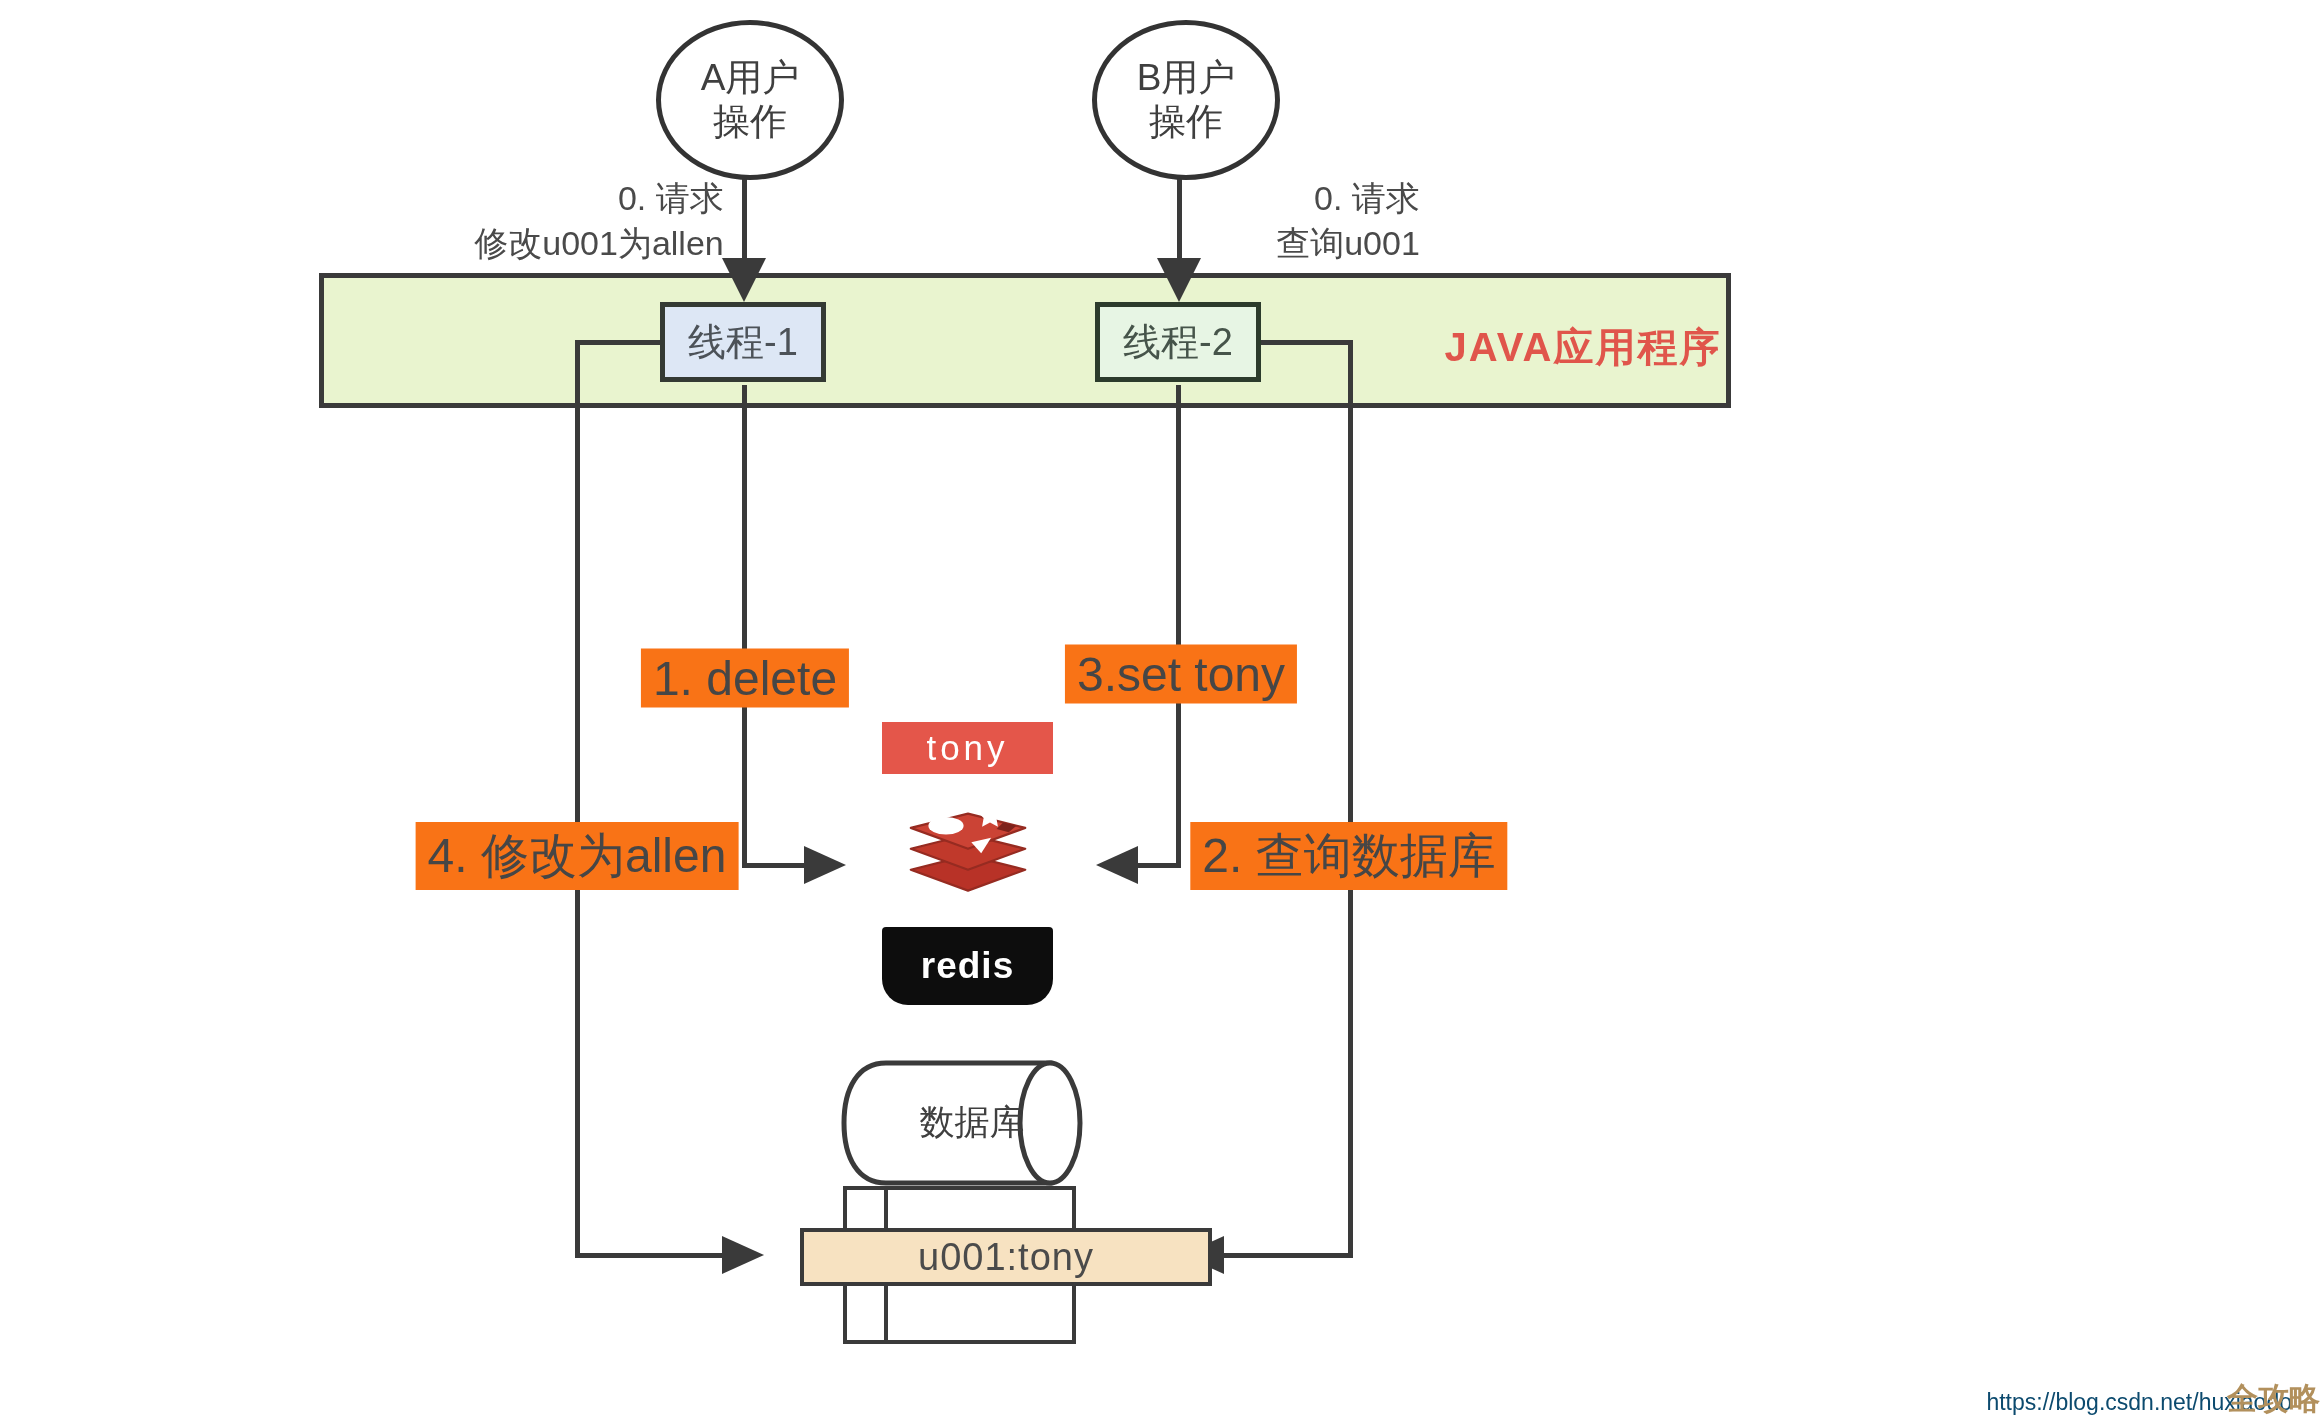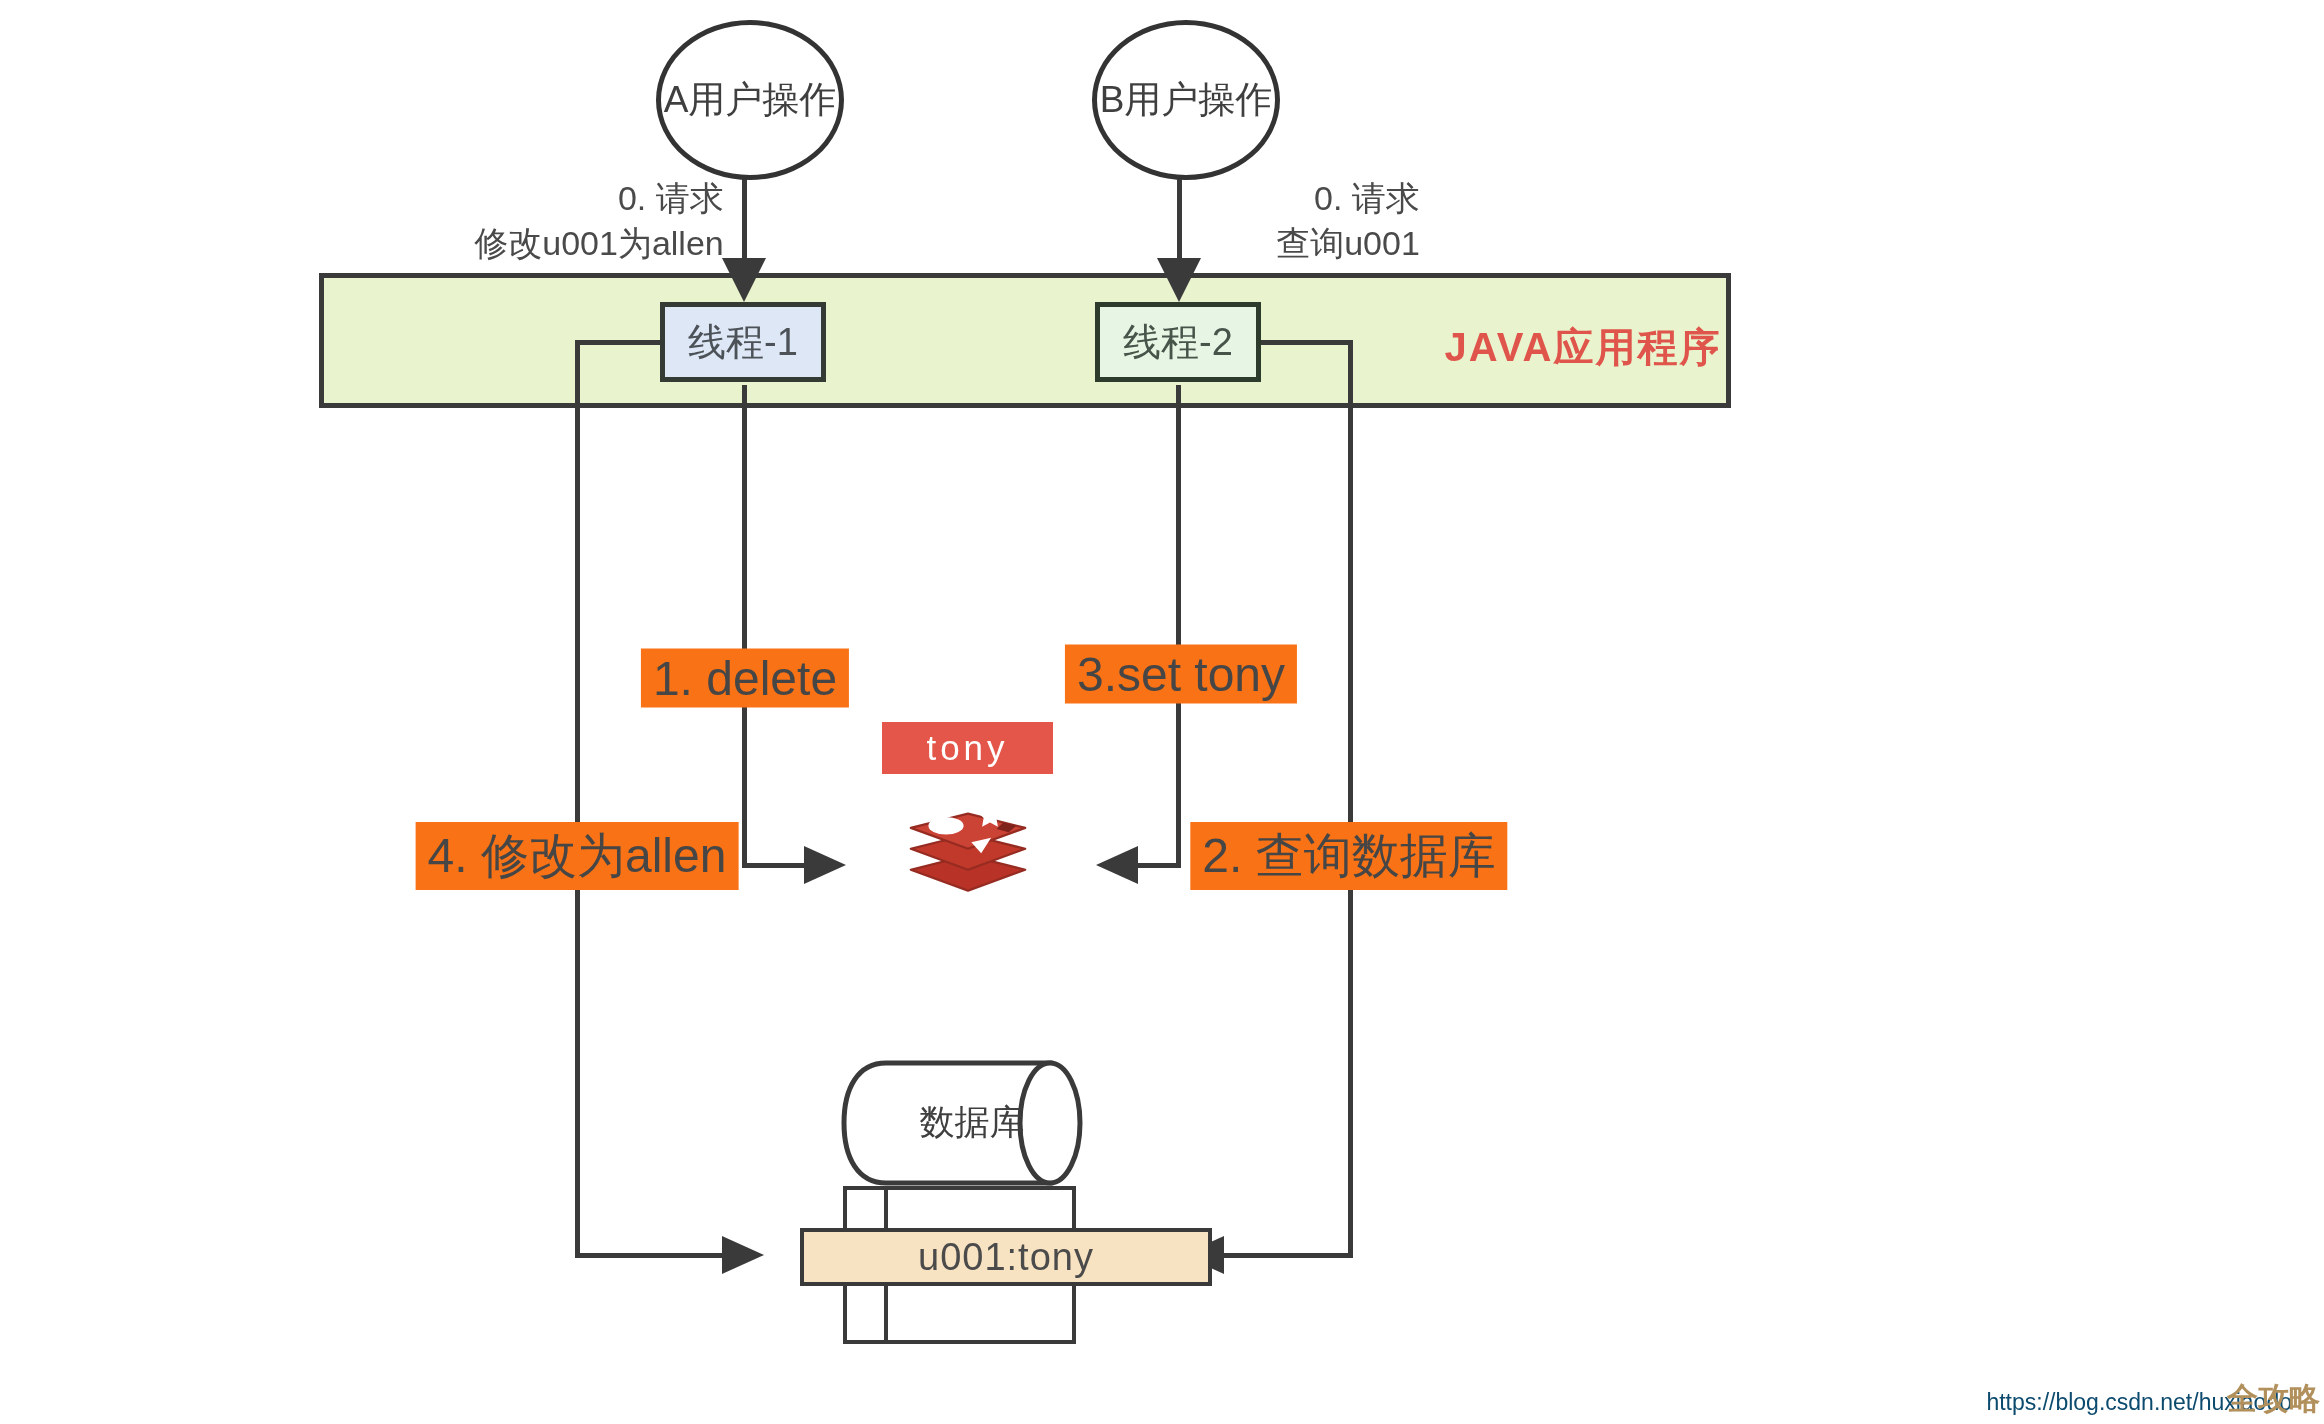--- a/index.html
+++ b/index.html
@@ -3,21 +3,21 @@
 <meta charset="utf-8">
 <style>
   html,body{margin:0;padding:0;background:#ffffff;}
   .stage{
     position:relative;width:2324px;height:1424px;background:#ffffff;overflow:hidden;
     font-family:"Liberation Sans","DejaVu Sans",sans-serif;color:#3f3f3f;
   }
   
   .actor{
     position:absolute;width:178px;height:150px;border:5px solid #333;border-radius:50%;
-    background:#fff;display:flex;flex-direction:row;align-items:center;justify-content:center;
+    background:#fff;display:flex;flex-direction:column;align-items:center;justify-content:center;
     font-size:37px;line-height:1.18;color:#3f3f3f;z-index:3;text-align:center;
   }
   
   .band{
     position:absolute;left:319px;top:273px;width:1412px;height:135px;
     background:#e9f4cf;border:5px solid #3a3a3a;box-sizing:border-box;z-index:1;
   }
   .java-label{
     position:absolute;left:1583px;top:347px;transform:translate(-50%,-50%);
     font-size:40px;font-weight:bold;color:#e0554b;letter-spacing:2px;white-space:nowrap;z-index:2;
@@ -146,20 +146,21 @@
           <polygon points="60,54 112,67 60,86 8,67" fill="#b83227"></polygon>
           <polygon points="60,35 112,48 60,67 8,48" fill="#c0392b"></polygon>
           <polygon points="60,16 112,29 60,48 8,29" fill="#cb4335"></polygon>
         </g>
         <ellipse cx="40" cy="27" rx="16" ry="8" fill="#ffffff"></ellipse>
         <path d="M80 6 l3.6 7.4 8 1 -5.8 5.6 1.4 8 -7.2-3.8 -7.2 3.8 1.4-8 -5.8-5.6 8-1 z" fill="#ffffff"></path>
         <polygon points="63,42 81,38 72,52" fill="#ffffff"></polygon>
         <polygon points="92,24 104,27 97,33 86,30" fill="#7e221b"></polygon>
       </svg>
     </div>
+    <div class="redis-footer">redis</div>
   </div>
 
   <div class="papers">
     <div class="papers-divider"></div>
   </div>
 
   <svg class="db-cyl" width="272" height="130" viewBox="0 0 272 130">
     <path d="M 214 5 L 50 5 C 22 5 8 30 8 65 C 8 100 22 125 50 125 L 214 125 Z" fill="#ffffff" stroke="#3a3a3a" stroke-width="5"></path>
     <ellipse cx="214" cy="65" rx="30" ry="60" fill="#ffffff" stroke="#3a3a3a" stroke-width="5"></ellipse>
   </svg>

